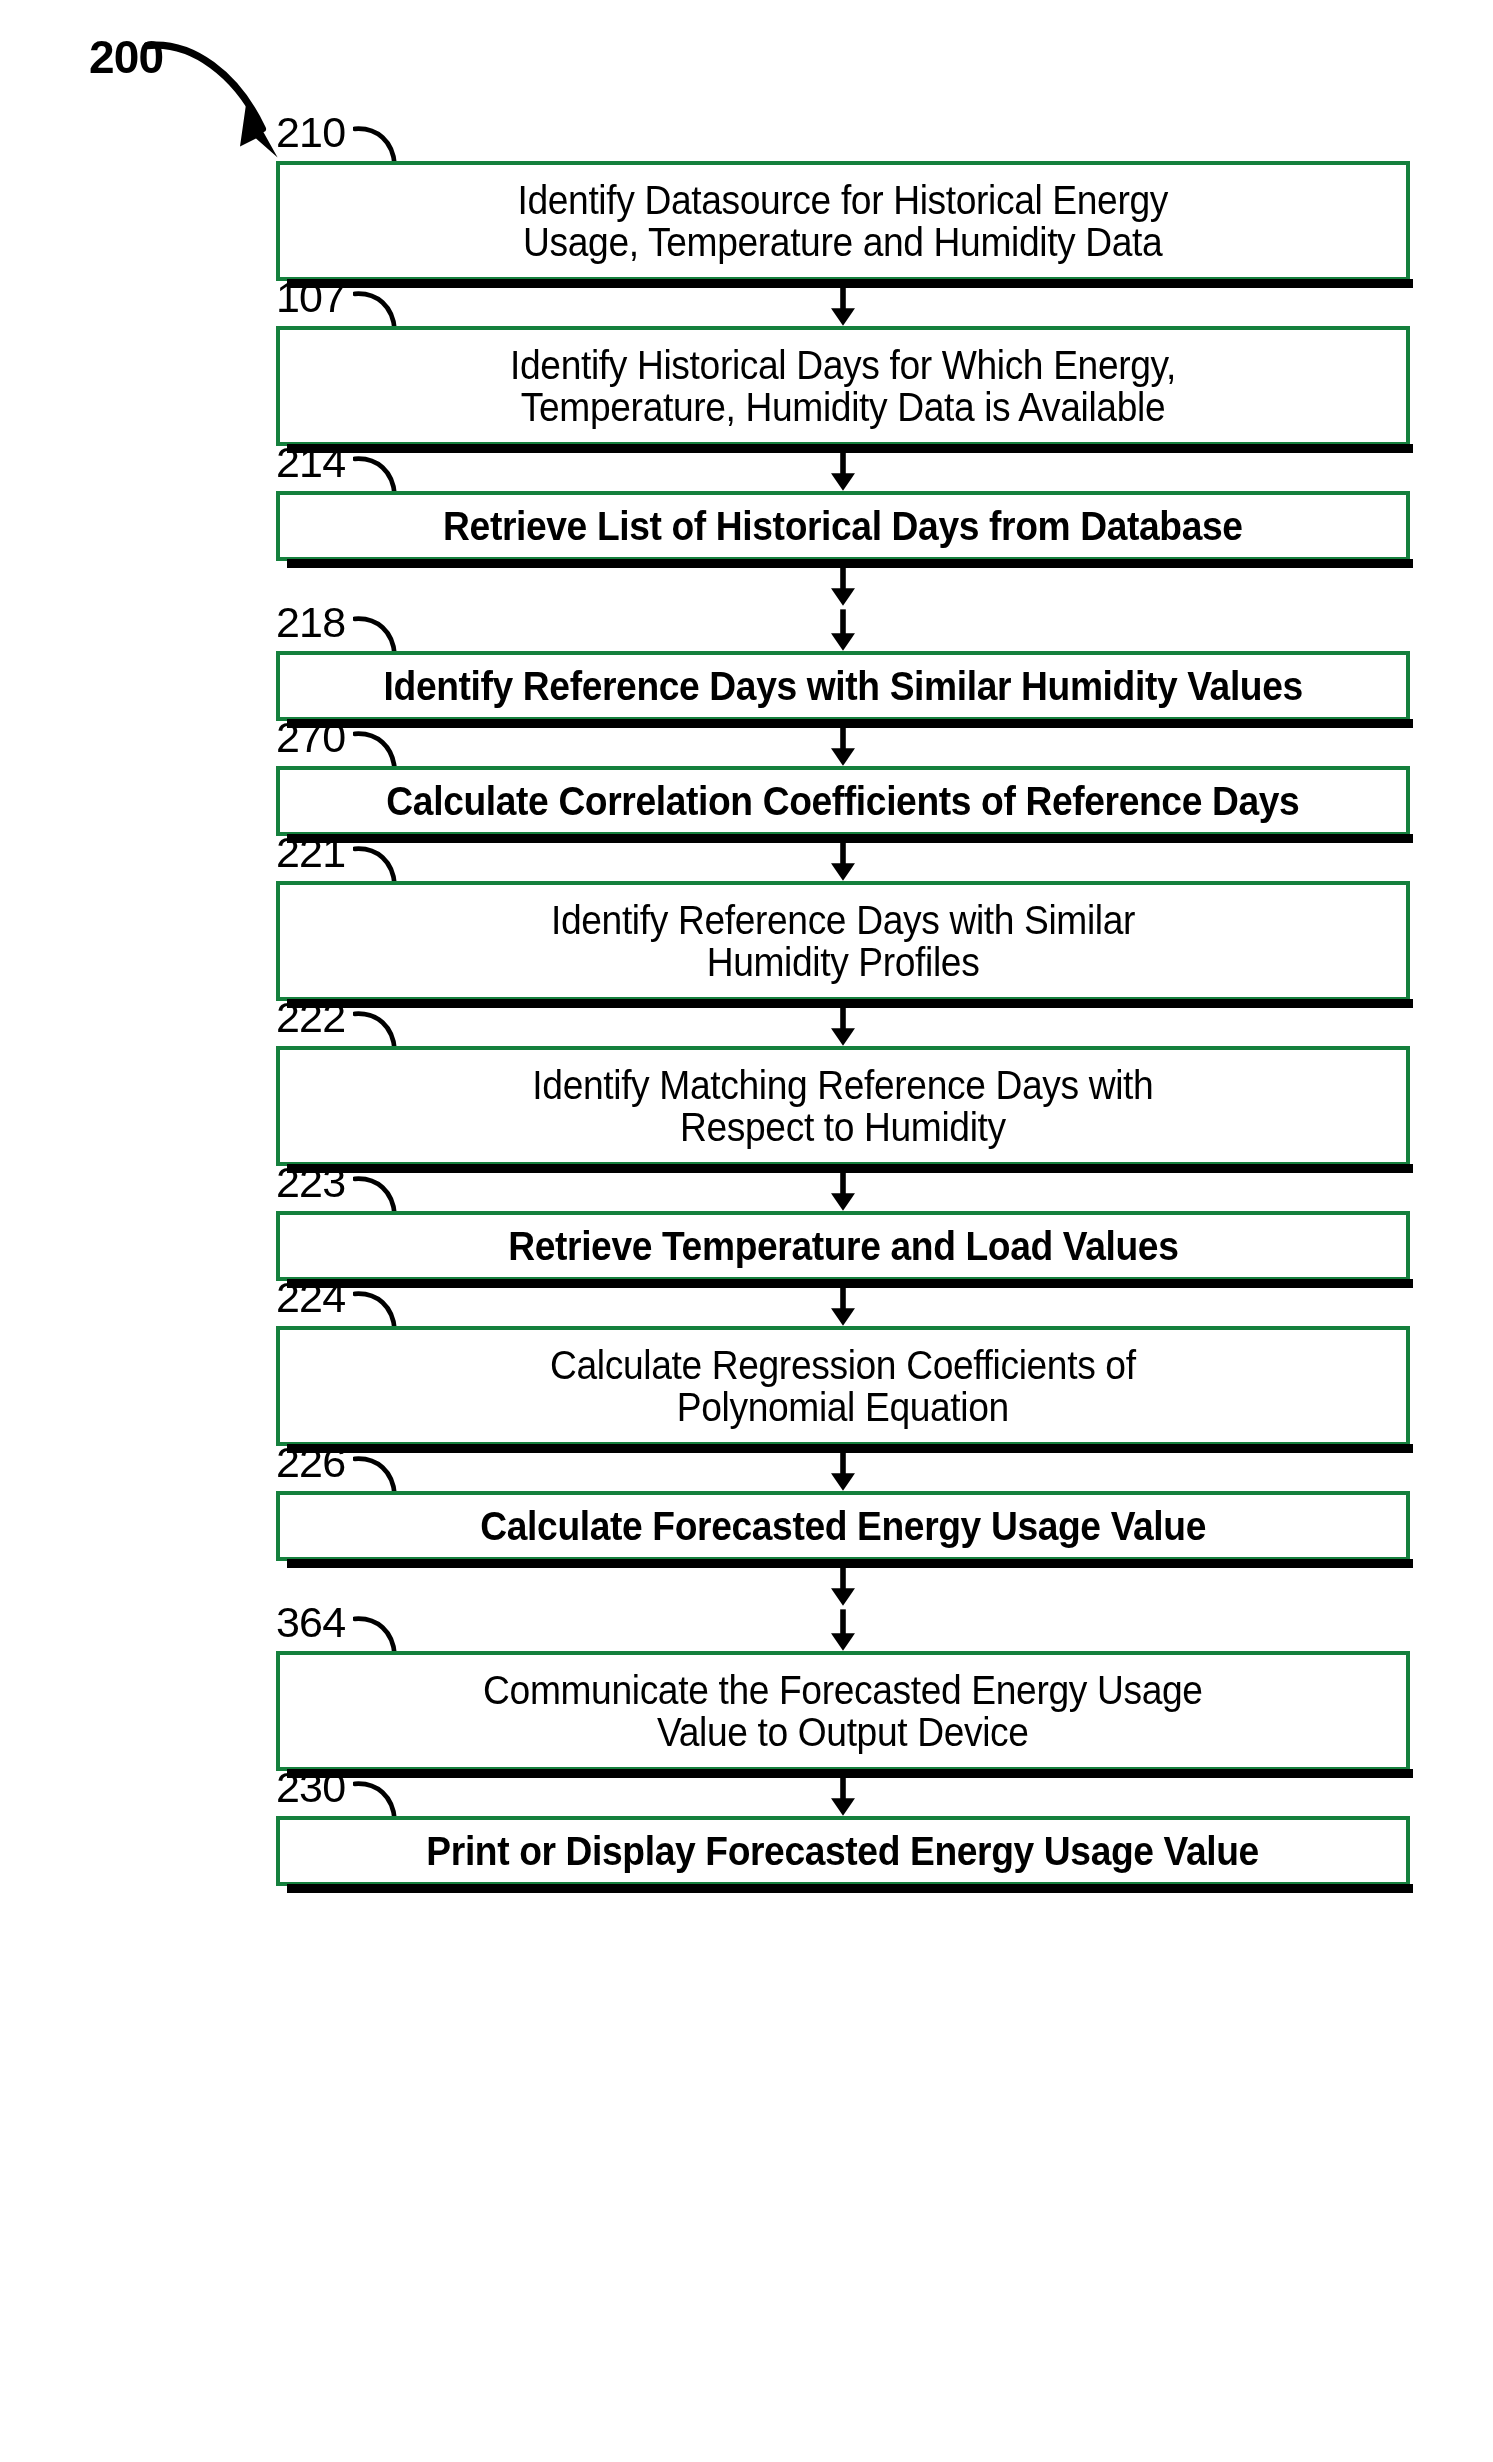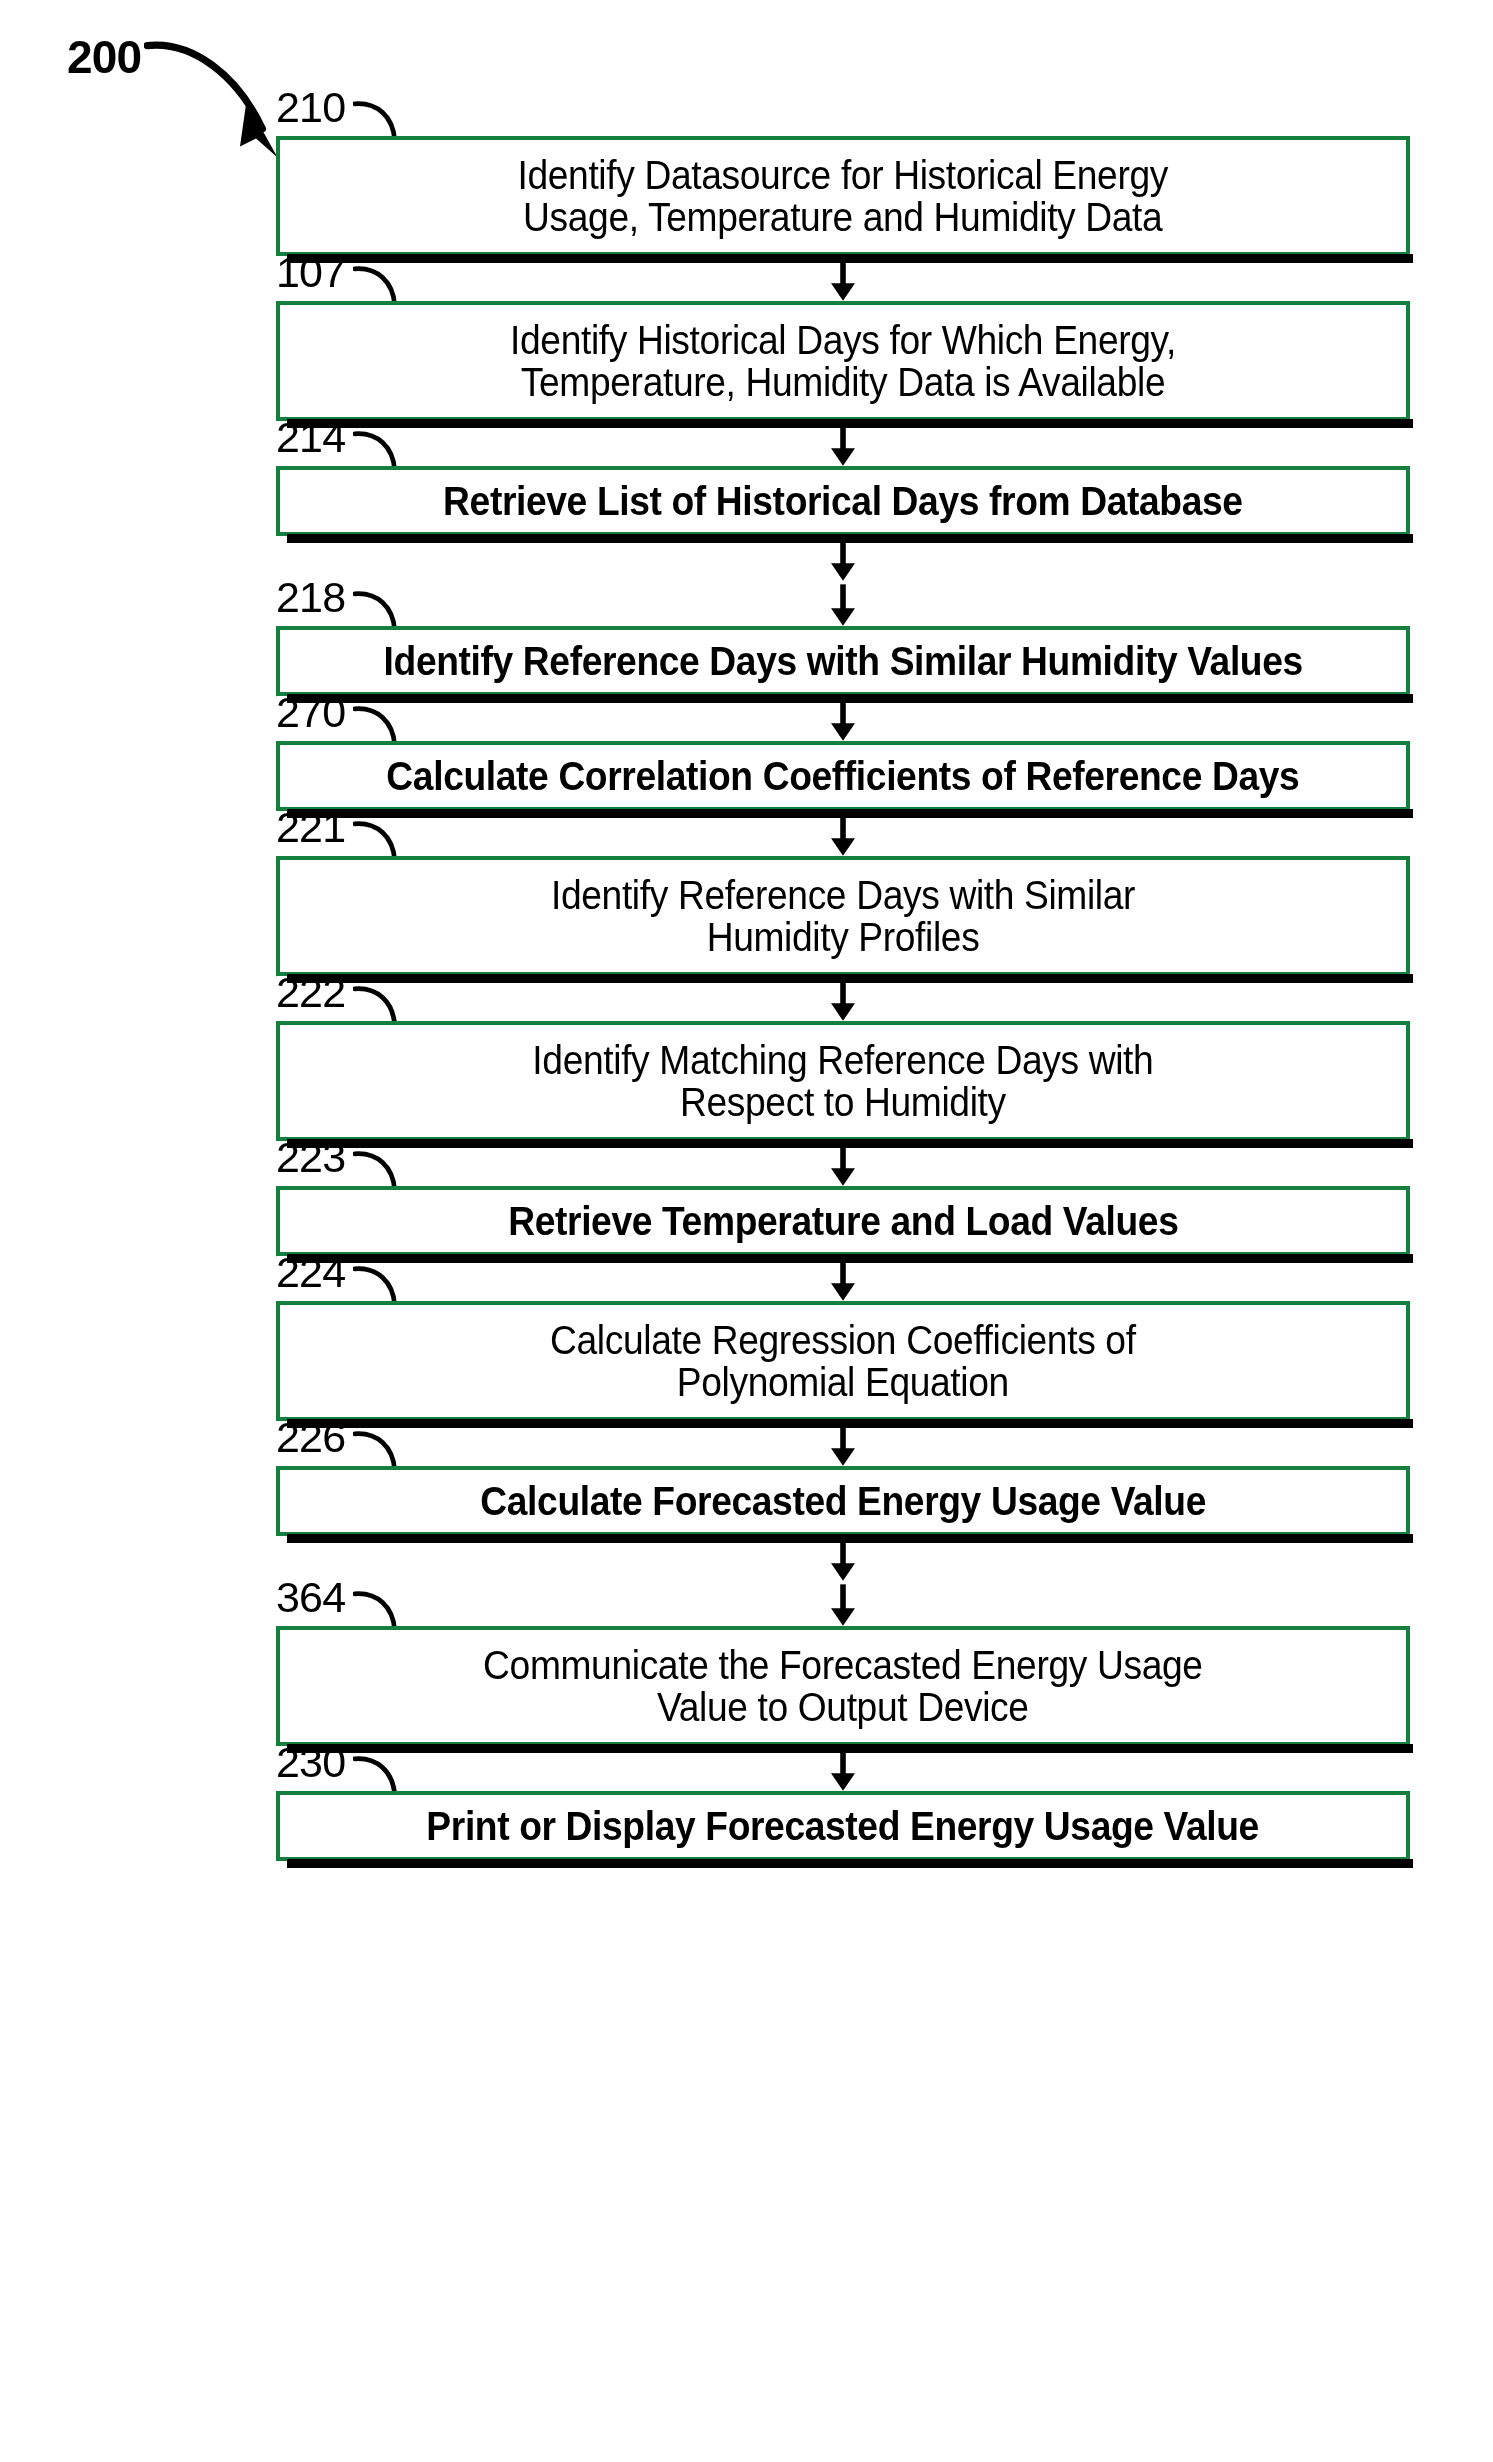--- a/index.html
+++ b/index.html
@@ -16,41 +16,41 @@
     position: relative;
     width: 1494px;
     height: 2462px;
     background: #ffffff;
     overflow: hidden;
   }
 
   
   #fig-number {
     position: absolute;
-    left: 67px;
+    left: 89px;
     top: 34px;
     font-size: 46px;
     font-weight: bold;
     letter-spacing: -0.8px;
     line-height: 1;
     font-family: "Liberation Sans", "DejaVu Sans", sans-serif;
   }
   #fig-arrow {
     position: absolute;
     left: 144px;
     top: 36px;
     width: 176px;
     height: 172px;
   }
 
   
   #flow {
     position: absolute;
     left: 276px;
-    top: 136px;
+    top: 161px;
     width: 1134px;
   }
 
   .step {
     position: relative;
     width: 1134px;
   }
 
   
   .ref {

